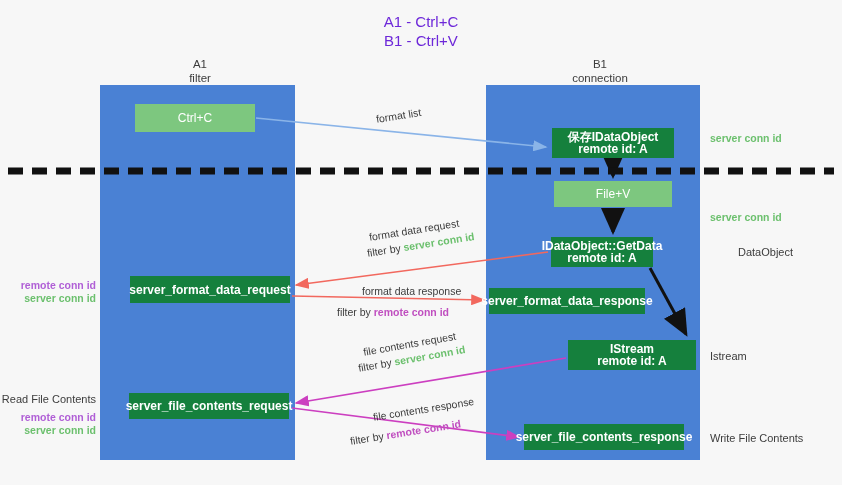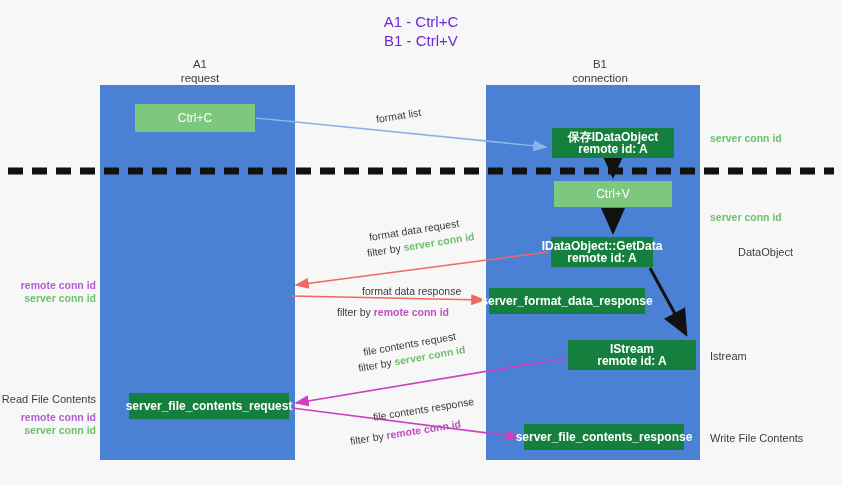--- a/index.html
+++ b/index.html
@@ -78,21 +78,21 @@
 </style>
 </head>
 <body>
 
 <div id="stage">
 
   <div class="title">A1 - Ctrl+C
 B1 - Ctrl+V</div>
 
   <div class="lane-head head-a">A1
-request</div>
+filter</div>
   <div class="lane-head head-b">B1
 connection</div>
 
   <div class="lane lane-a"></div>
   <div class="lane lane-b"></div>
 
   <svg class="ov" viewBox="0 0 842 485">
     <defs>
       <marker id="ah-blue" markerWidth="9" markerHeight="7" refX="8" refY="3.5" orient="auto">
         <polygon points="0 0, 9 3.5, 0 7" fill="#8ab4e8"></polygon>
@@ -123,23 +123,24 @@
     <line x1="566" y1="358" x2="296" y2="403" stroke="#cc3fc0" stroke-width="1.6" marker-end="url(#ah-mag)"></line>
 
     <line x1="292" y1="408" x2="519" y2="437" stroke="#cc3fc0" stroke-width="1.6" marker-end="url(#ah-mag)"></line>
 
     <line x1="8" y1="171" x2="834" y2="171" stroke="#111111" stroke-width="7" stroke-dasharray="15 9" stroke-linecap="butt"></line>
   </svg>
 
   <div class="box box-green b-ctrlc">Ctrl+C</div>
   <div class="box box-orange b-dataobj">保存IDataObject
 remote id: A</div>
-  <div class="box box-green b-ctrlv">Ctrl+V</div>
+  <div class="box box-green b-ctrlv">File+V</div>
   <div class="box box-orange b-getdata">IDataObject::GetData
 remote id: A</div>
+  <div class="box box-orange b-fmtreq">server_format_data_request</div>
   <div class="box box-orange b-fmtresp">server_format_data_response</div>
   <div class="box box-orange b-istream">IStream
 remote id: A</div>
   <div class="box box-orange b-fileresp">server_file_contents_response</div>
   <div class="box box-orange b-filereq">server_file_contents_request</div>
 
   <div class="side-label side-green" style="left:710px;top:132px;">server conn id</div>
   <div class="side-label side-green" style="left:710px;top:211px;">server conn id</div>
   <div class="side-label" style="left:710px;top:246px;margin-left:28px;">DataObject</div>
   <div class="side-label" style="left:710px;top:350px;">Istream</div>

